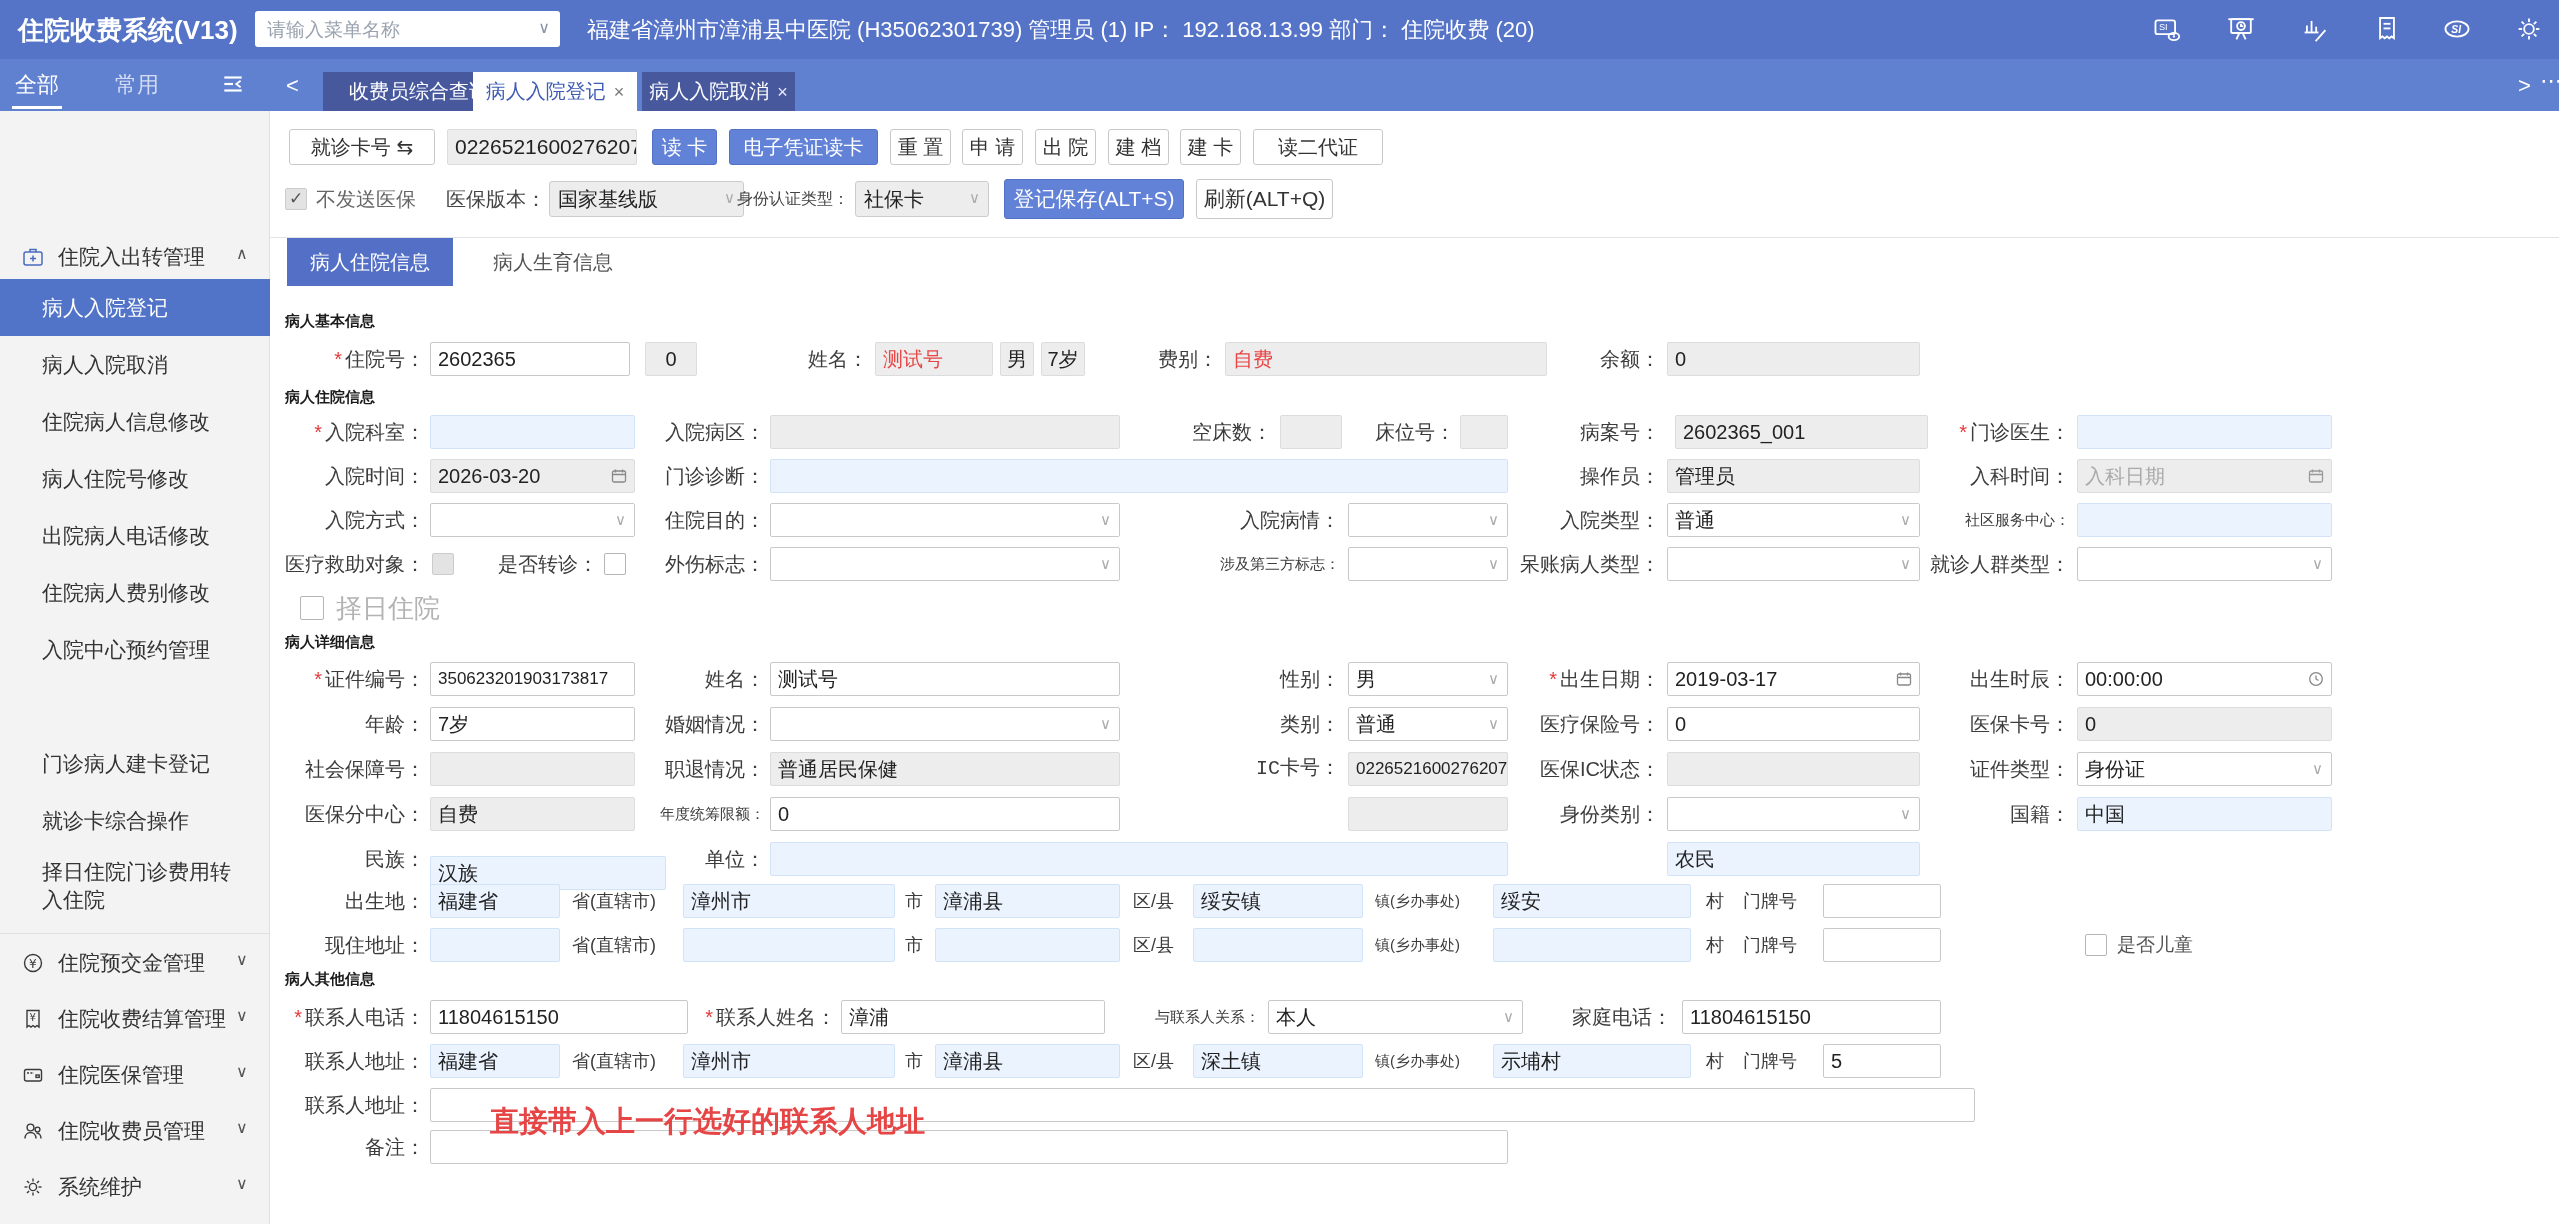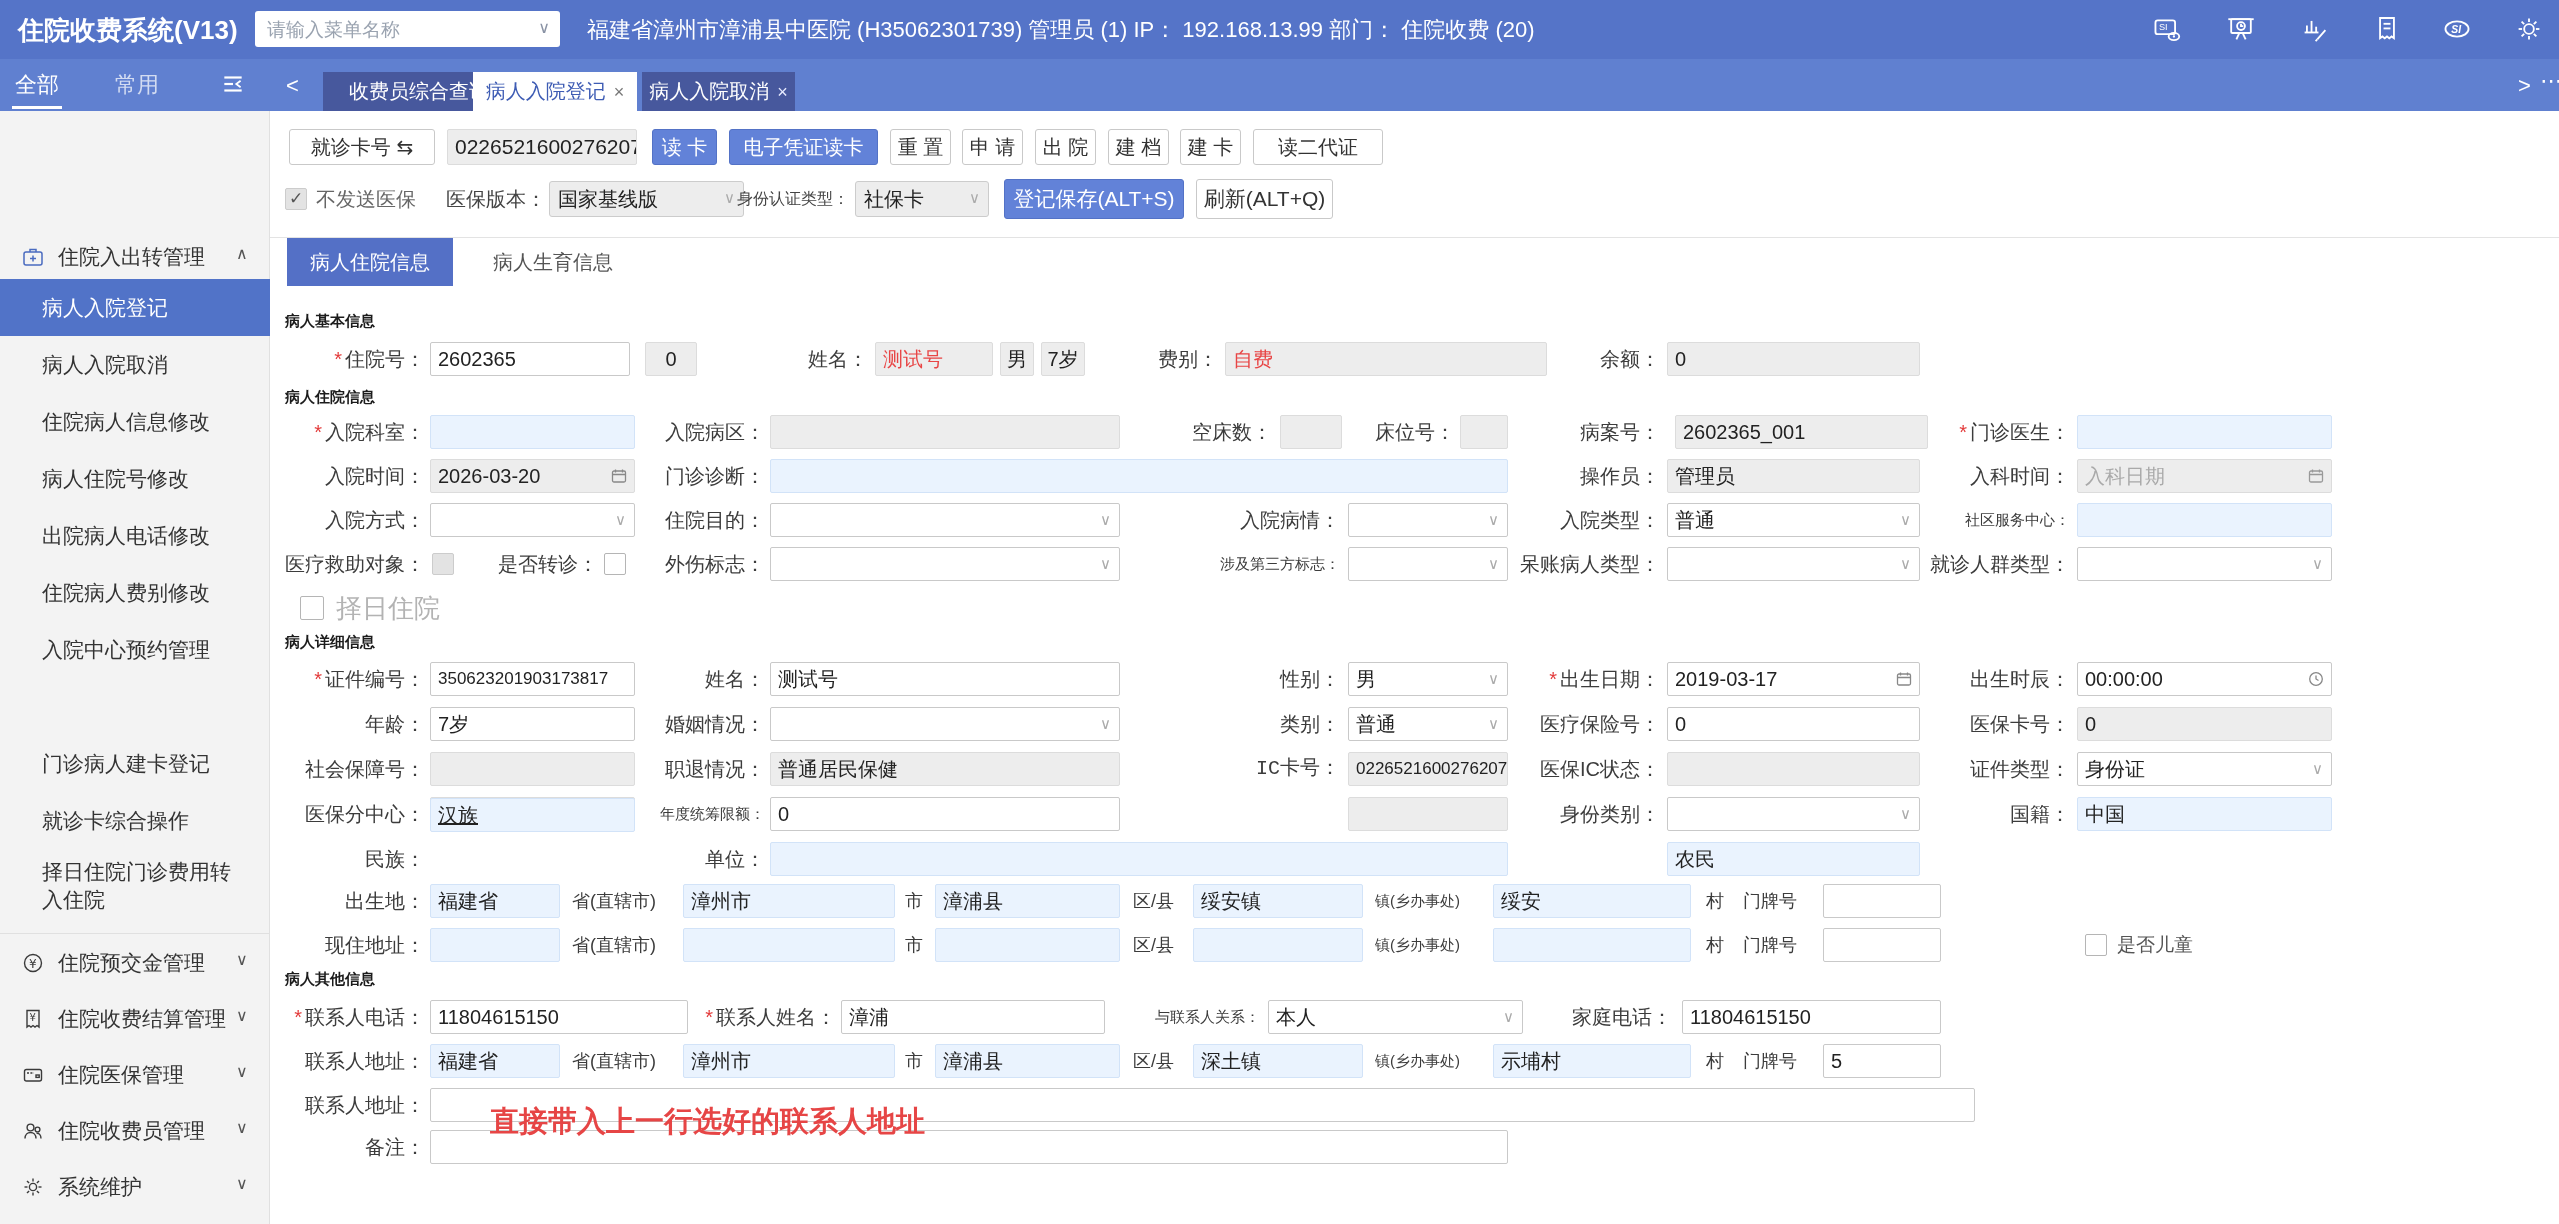--- a/index.html
+++ b/index.html
@@ -439,21 +439,21 @@
   <div class="lb sm2" style="left:1230px;top:797px;width:110px;margin-top:44px;">农合地区分中心：</div>
   <div class="in gray" style="left:1348px;top:797px;width:160px;"></div>
   <div class="lb" style="left:1460px;top:797px;">身份类别：</div>
   <div class="in sel" style="left:1667px;top:797px;width:253px;">
       <span class="arr">∨</span>
     </div>
   <div class="lb" style="left:1870px;top:797px;">国籍：</div>
   <div class="in blue" style="left:2077px;top:797px;width:255px;">中国</div>
 
   <div class="lb" style="left:225px;top:842px;">民族：</div>
-  <div class="in blue" style="left:430px;top:798px;width:205px;text-decoration:underline;">汉族</div>
+  <div class="in blue" style="left:430px;top:856px;width:236px;">汉族</div>
   <div class="lb" style="left:565px;top:842px;">单位：</div>
   <div class="in blue" style="left:770px;top:842px;width:738px;"></div>
   <div class="lb" style="left:1460px;top:842px;margin-top:43px;">职业：</div>
   <div class="in blue" style="left:1667px;top:842px;width:253px;">农民</div>
 
   <div class="lb" style="left:225px;top:884px;">出生地：</div>
   <div class="in blue" style="left:430px;top:884px;width:130px;">福建省</div>
   <div class="lb unit" style="left:572px;top:884px;width:108px;">省(直辖市)</div>
   <div class="in blue" style="left:683px;top:884px;width:212px;">漳州市</div>
   <div class="lb unit" style="left:905px;top:884px;width:24px;">市</div>

